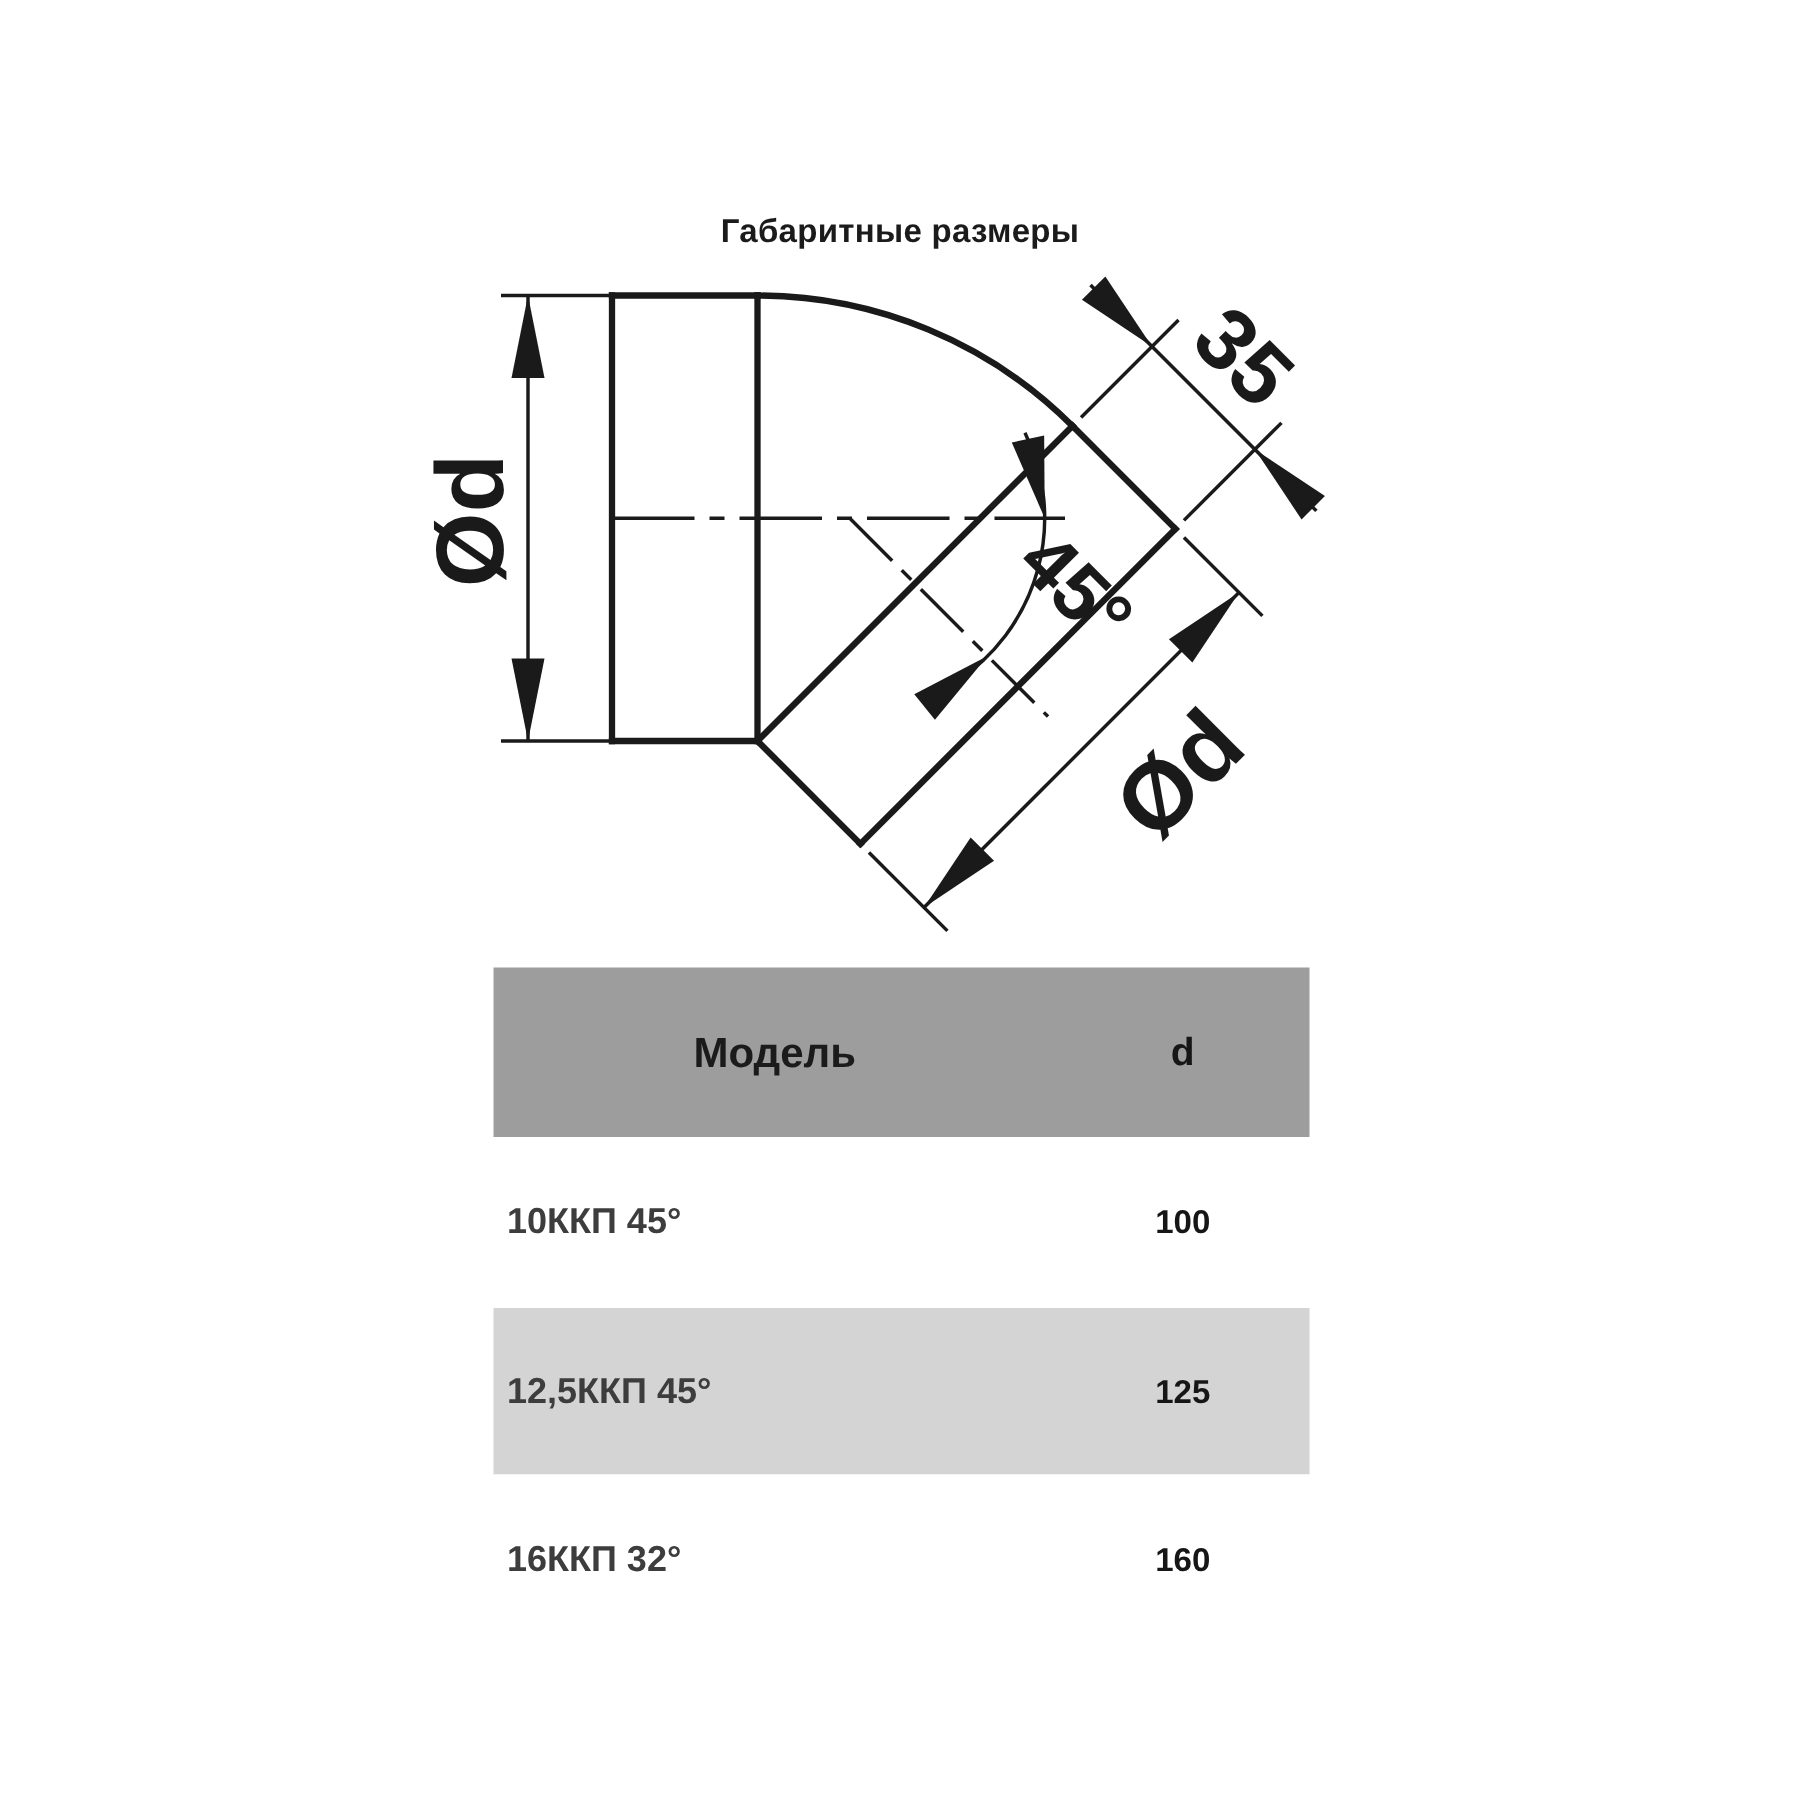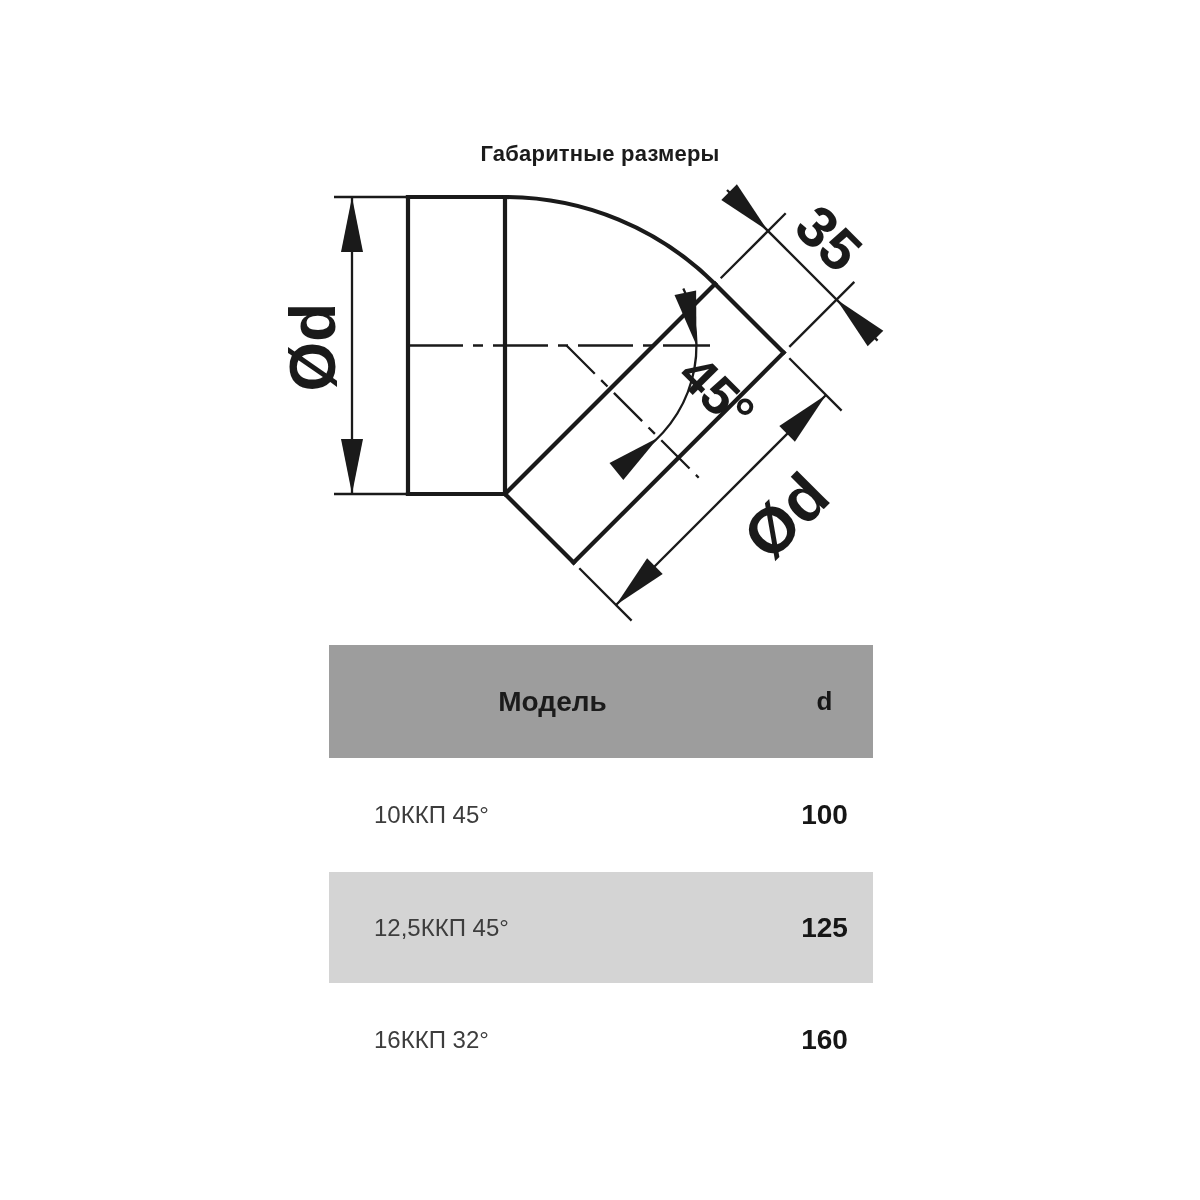--- a/index.html
+++ b/index.html
@@ -30,23 +30,23 @@
   }
   .dims-table{
     position:absolute;left:329px;top:645px;width:544px;color:var(--text-dark);
   }
   .trow{display:flex;align-items:center;background:#ffffff;}
   .trow.thead{height:113px;background:var(--header-bg);}
   .trow.alt{background:var(--row-alt-bg);text-align:right;}
   .trow.r1{height:114px;}
   .trow.r2{height:111px;}
   .trow.r3{height:114px;}
-  .cell{display:flex;align-items:center;box-sizing:border-box;margin-left:36px;}
-  .cell.model{width:375px;padding-left:9px;font-size:24px;font-weight:400;color:var(--text-model);}
-  .cell.dval{flex:1;justify-content:center;font-size:28px;font-weight:700;color:#161616;}
+  .cell{display:flex;align-items:center;box-sizing:border-box;}
+  .cell.model{width:375px;padding-left:9px;font-size:24px;font-weight:700;color:var(--text-model);}
+  .cell.dval{flex:1;justify-content:center;font-size:22px;font-weight:700;color:#161616;}
   .thead .cell.model{justify-content:center;padding-left:0;font-size:28px;font-weight:700;color:var(--text-dark);}
   .thead .cell.dval{font-size:26px;}
 </style>
 </head>
 <body>
 
 <div class="page-title">Габаритные размеры</div>
 
 <svg class="drawing" width="1200" height="640" viewBox="0 0 1200 640">
 

